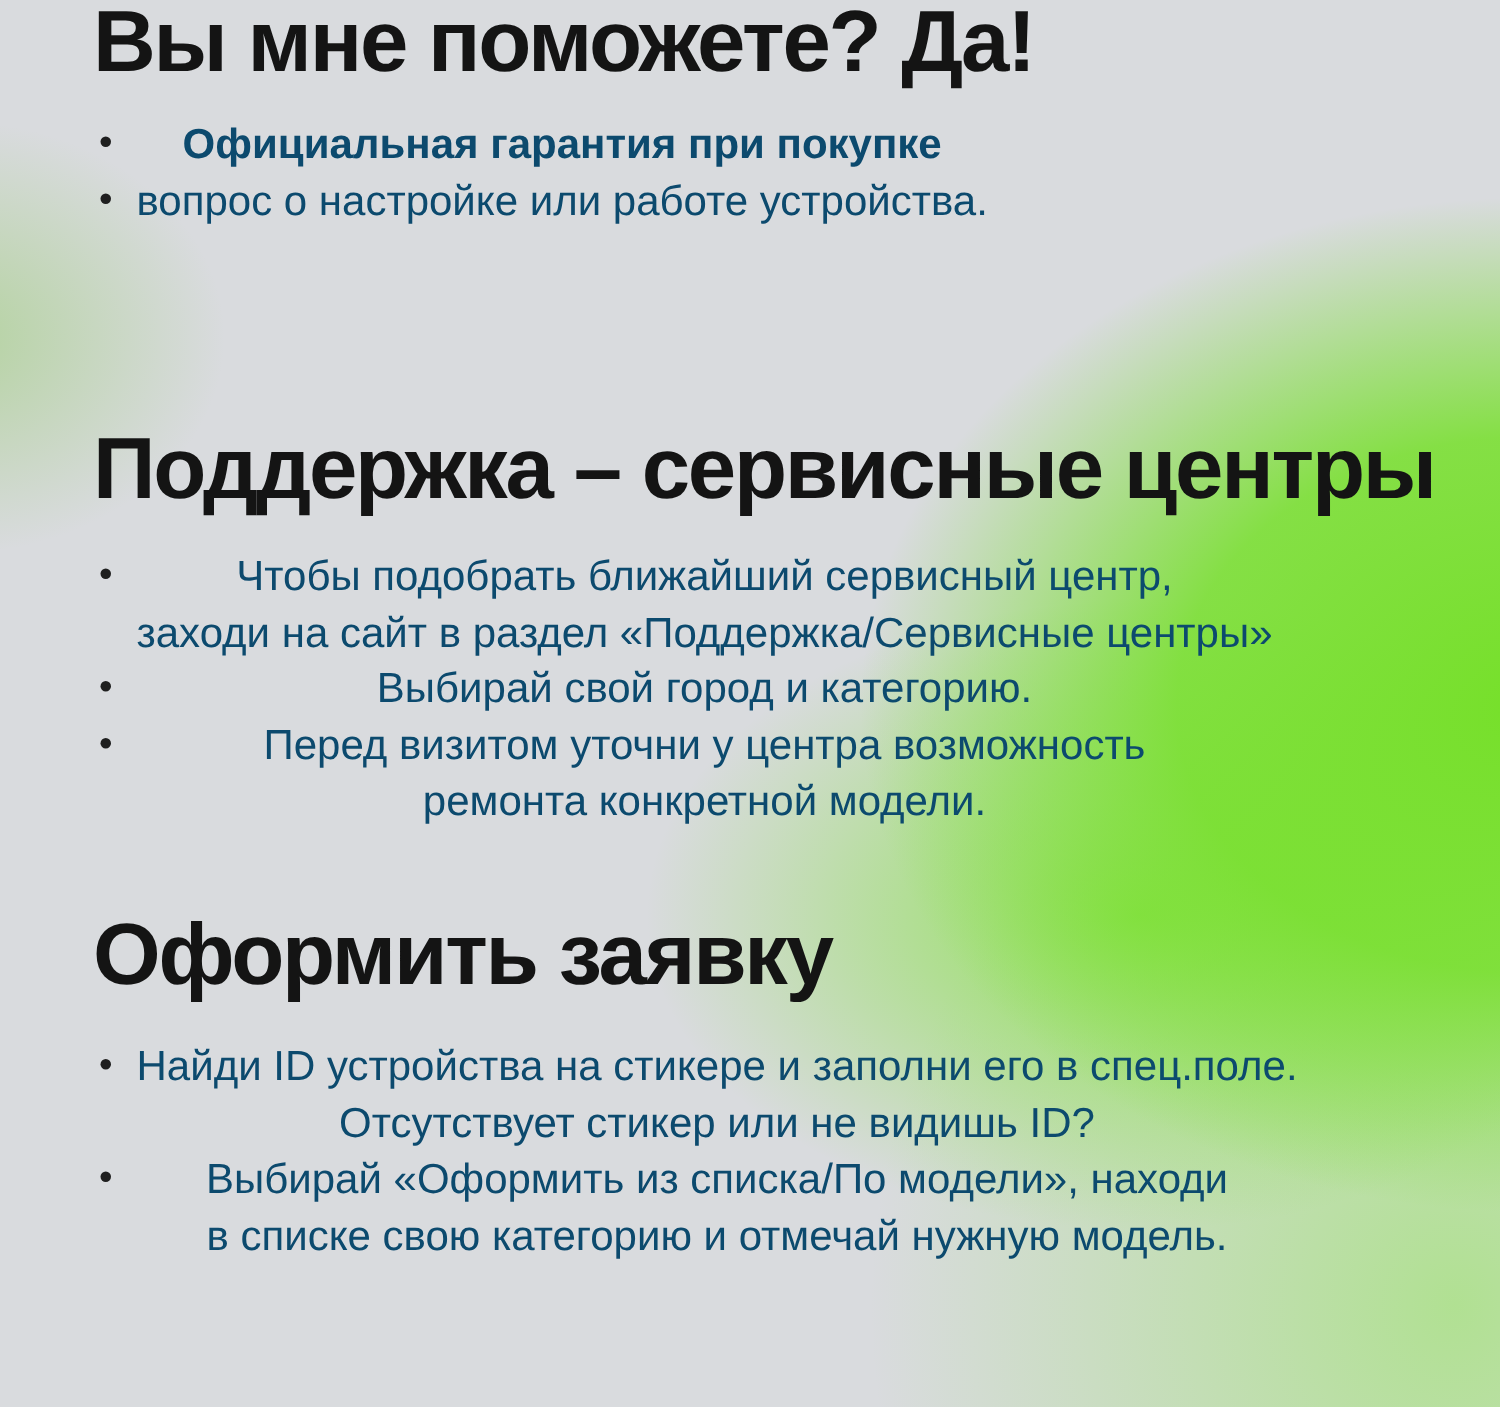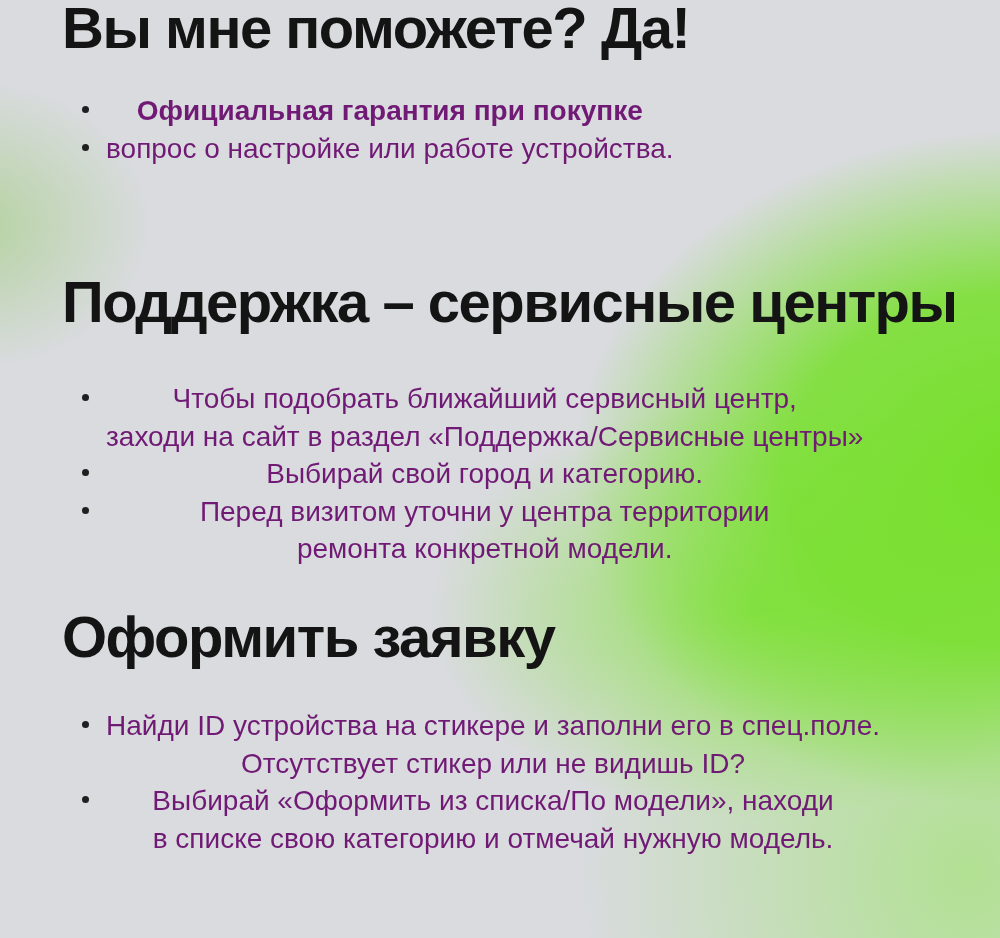--- a/index.html
+++ b/index.html
@@ -31,26 +31,26 @@
     font-size: 58px;
     line-height: 66px;
     font-weight: 700;
     letter-spacing: -1.5px;
     color: #141414;
     white-space: nowrap;
   }
   .bullet-list {
     position: absolute;
     left: 62px;
-    margin: 16px;
+    margin: 1px;
     padding: 0;
     list-style: none;
     font-size: 28px;
     line-height: 37.5px;
-    color: #701a75;
+    color: #0c4a6e;
   }
   .bullet-item {
     position: relative;
     padding-left: 28px;
     margin: 0;
   }
   .bullet-item.bold {
     font-weight: 700;
   }
   .bullet-dot {
@@ -61,21 +61,21 @@
     height: 7px;
     border-radius: 50%;
     background: #1f1f1f;
   }
   .bullet-line {
     display: block;
     white-space: nowrap;
   }
   #section1-heading { top: -5px; }
   #section1-list    { top: 76px; }
-  #section2-heading { top: 269px; }
+  #section2-heading { top: 280px; }
   #section2-list    { top: 364px; }
   #section3-heading { top: 604px; }
   #section3-list    { top: 691px; }
 </style>
 </head>
 <body>
 
 <div class="slide">
 
   <h1 class="heading" id="section1-heading">Вы мне поможете? Да!</h1>
@@ -98,21 +98,21 @@
       <span class="bullet-dot"></span>
       <span class="bullet-line">Чтобы подобрать ближайший сервисный центр,</span>
       <span class="bullet-line">заходи на сайт в раздел «Поддержка/Сервисные центры»</span>
     </li>
     <li class="bullet-item">
       <span class="bullet-dot"></span>
       <span class="bullet-line">Выбирай свой город и категорию.</span>
     </li>
     <li class="bullet-item">
       <span class="bullet-dot"></span>
-      <span class="bullet-line">Перед визитом уточни у центра территории</span>
+      <span class="bullet-line">Перед визитом уточни у центра возможность</span>
       <span class="bullet-line">ремонта конкретной модели.</span>
     </li>
   </ul>
 
   <h1 class="heading" id="section3-heading">Оформить заявку</h1>
 
   <ul class="bullet-list" id="section3-list">
     <li class="bullet-item">
       <span class="bullet-dot"></span>
       <span class="bullet-line">Найди ID устройства на стикере и заполни его в спец.поле.</span>

